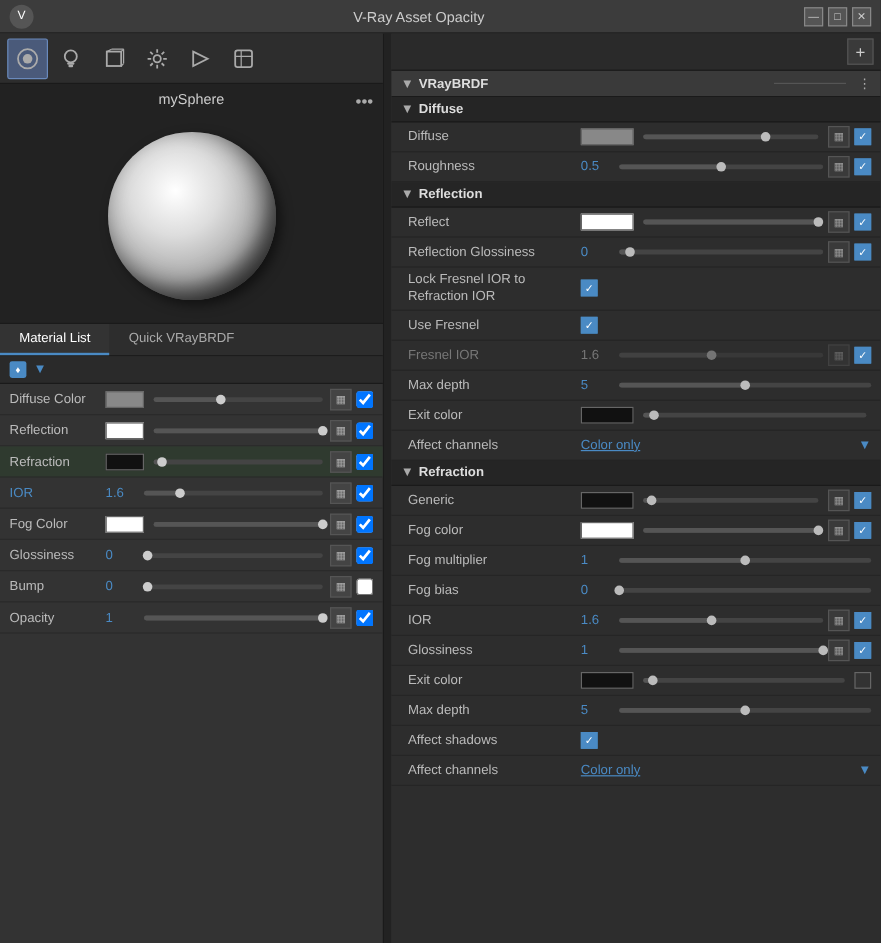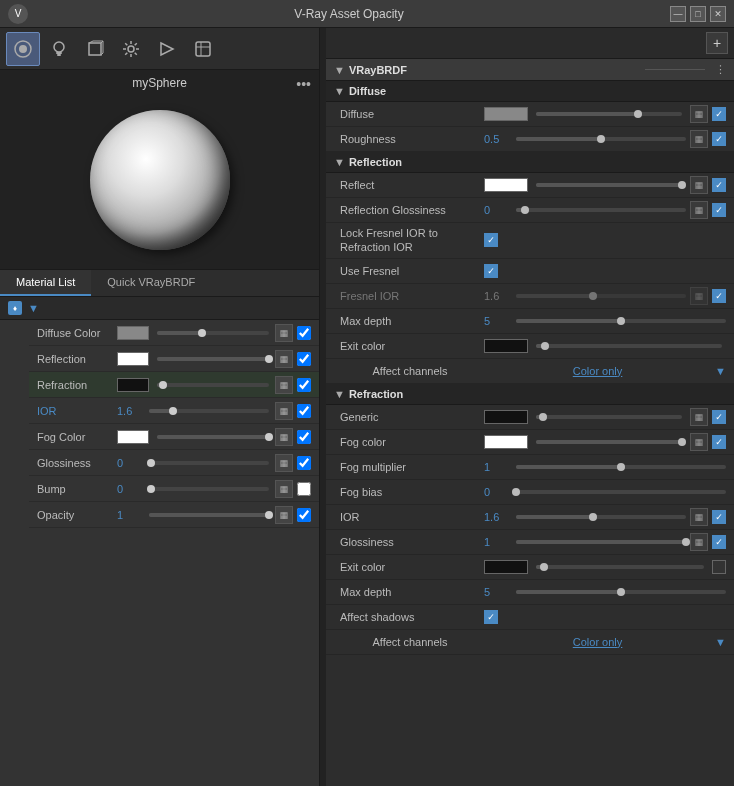--- a/index.html
+++ b/index.html
@@ -164,21 +164,20 @@
       flex: 1;
       cursor: pointer;
     }
     .dropdown-arrow {
       color: #4a8ac4;
     }
     .properties-scroll {
       flex: 1;
       overflow-y: auto;
       overflow-x: hidden;
-      padding-left: 29px;
     }
     .properties-scroll::-webkit-scrollbar { width: 6px; }
     .properties-scroll::-webkit-scrollbar-track { background: #2a2a2a; }
     .properties-scroll::-webkit-scrollbar-thumb { background: #555; border-radius: 3px; }
     .prop-row {
       display: flex;
       align-items: center;
       padding: 3px 8px;
       min-height: 26px;
       border-bottom: 1px solid #2a2a2a;
@@ -386,21 +385,20 @@
       flex-shrink: 0;
       cursor: pointer;
     }
     .affect-channels {
       display: flex;
       align-items: center;
       padding: 3px 8px 3px 14px;
       min-height: 25px;
       border-bottom: 1px solid #252525;
       gap: 4px;
-      text-align: center;
     }
     .affect-label {
       width: 140px;
       color: #bbb;
       font-size: 11px;
     }
     .affect-value {
       color: #4a8ac4;
       flex: 1;
       font-size: 11px;

